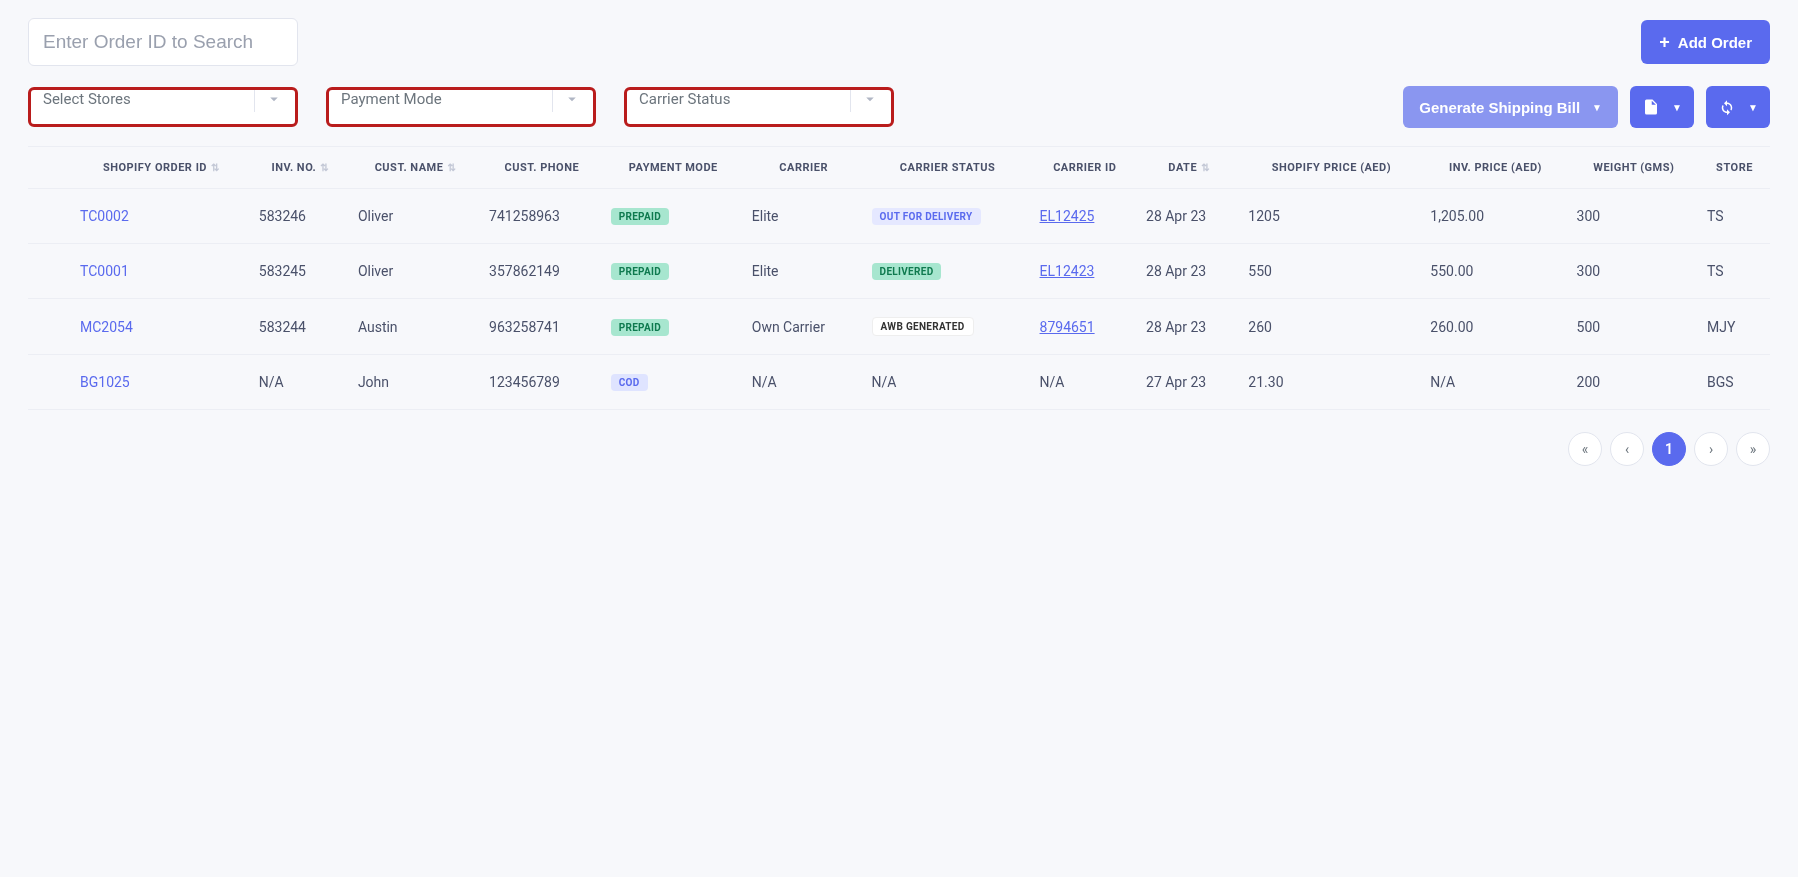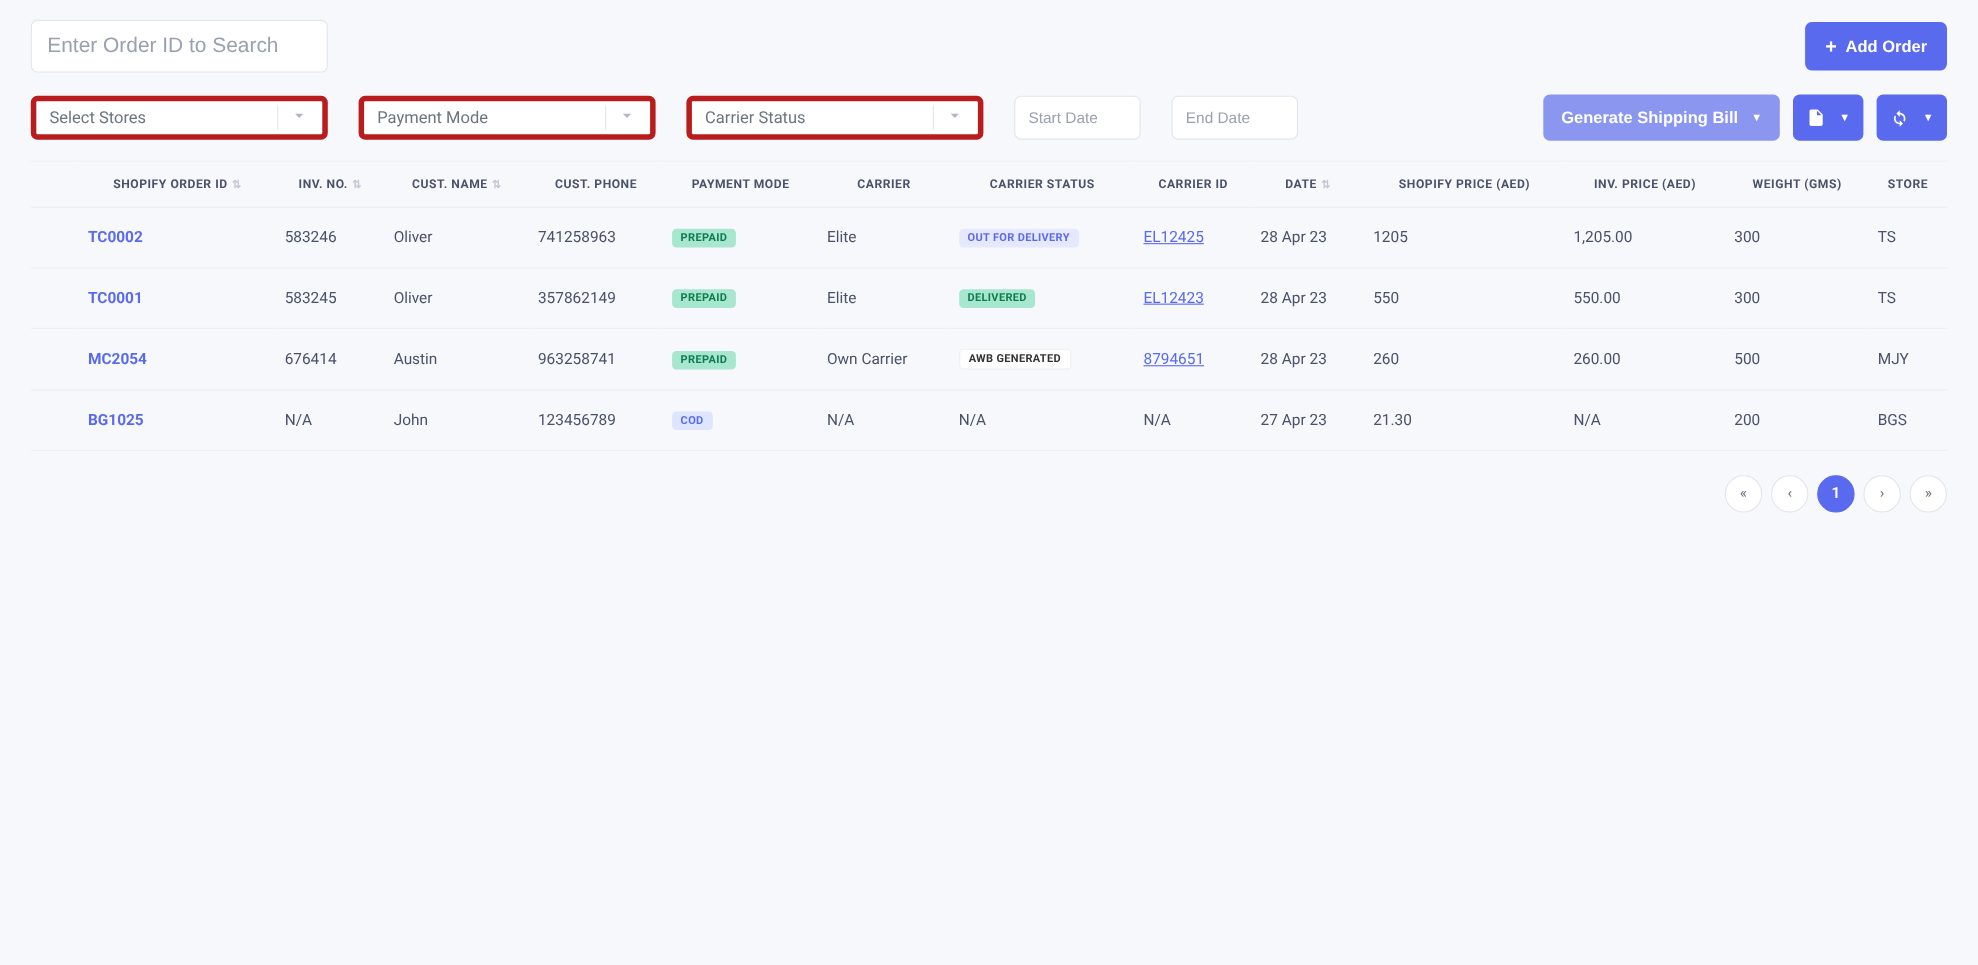--- a/index.html
+++ b/index.html
@@ -47,25 +47,24 @@
   .plus-icon { font-size: 18px; font-weight: 700; line-height: 1; }
   .filter-row {
     display: flex;
     align-items: center;
     gap: 28px;
     margin-bottom: 18px;
   }
   .select-box {
     position: relative;
     height: 40px;
-    border: 5px solid #b91c1c;
+    border: 3px solid #b91c1c;
     border-radius: 6px;
     background: #fff;
     display: flex;
-    align-items: center;
     padding: 0 12px;
     color: #6c757d;
     font-size: 15px;
   }
   .select-box .sep {
     width: 1px; height: 22px; background: #e2e5ee; margin: 0 10px 0 auto;
   }
   .select-box .chev { color: #b0b6c4; }
   .sb-stores { width: 270px; }
   .sb-payment { width: 270px; }
@@ -104,21 +103,21 @@
     white-space: nowrap;
   }
   tbody td {
     padding: 18px 8px;
     border-bottom: 1px solid #eceef4;
     font-size: 14px;
     color: #4a516a;
     white-space: nowrap;
   }
   .col-check { width: 44px; text-align: center; }
-  .order-link { color: #5a6aee; font-weight: 700; cursor: pointer; }
+  .order-link { color: #5a6aee; font-weight: 400; cursor: pointer; }
   .carrier-link { color: #5a6aee; text-decoration: underline; cursor: pointer; }
   .badge {
     display: inline-block;
     padding: 3px 8px;
     border-radius: 4px;
     font-size: 10px;
     font-weight: 700;
     letter-spacing: 0.3px;
     text-transform: uppercase;
   }
@@ -184,24 +183,20 @@
     </span>
   </div>
   <div class="select-box sb-carrier">
     <span>Carrier Status</span>
     <span class="sep"></span>
     <span class="chev">
       <svg class="icon" viewBox="0 0 24 24">
           <path d="M7 10l5 5 5-5z"></path>
         </svg>
     </span>
-  </div>
-  <div class="date-group">
-    <input class="date-input" placeholder="Start Date" style="">
-    <input class="date-input" placeholder="End Date" style="">
   </div>
   <div class="action-group">
     <button class="btn btn-light-primary btn-sm">
       <span>Generate Shipping Bill</span>
       <span class="caret-down">▼</span>
     </button>
     <button class="btn btn-primary btn-sm btn-icon">
       <svg class="icon" viewBox="0 0 24 24">
           <path d="M14 2H6a2 2 0 0 0-2 2v16a2 2 0 0 0 2 2h12a2 2 0 0 0 2-2V8l-6-6zm2 16h-3v-3.5l1.3 1.3 1.4-1.4L12 11l-3.7 3.7 1.4 1.4L11 14.5V18H8v2h8v-2zM13 9V3.5L18.5 9H13z"></path>
         </svg>
@@ -264,21 +259,21 @@
         <td><span class="carrier-link">EL12423</span></td>
         <td>28 Apr 23</td>
         <td>550</td>
         <td>550.00</td>
         <td>300</td>
         <td>TS</td>
       </tr>
       <tr>
         <td class="col-check"></td>
         <td><span class="order-link">MC2054</span></td>
-        <td>676414</td>
+        <td>583244</td>
         <td>Austin</td>
         <td>963258741</td>
         <td><span class="badge badge-prepaid">PREPAID</span></td>
         <td>Own Carrier</td>
         <td><span class="badge badge-awb">AWB GENERATED</span></td>
         <td><span class="carrier-link">8794651</span></td>
         <td>28 Apr 23</td>
         <td>260</td>
         <td>260.00</td>
         <td>500</td>

